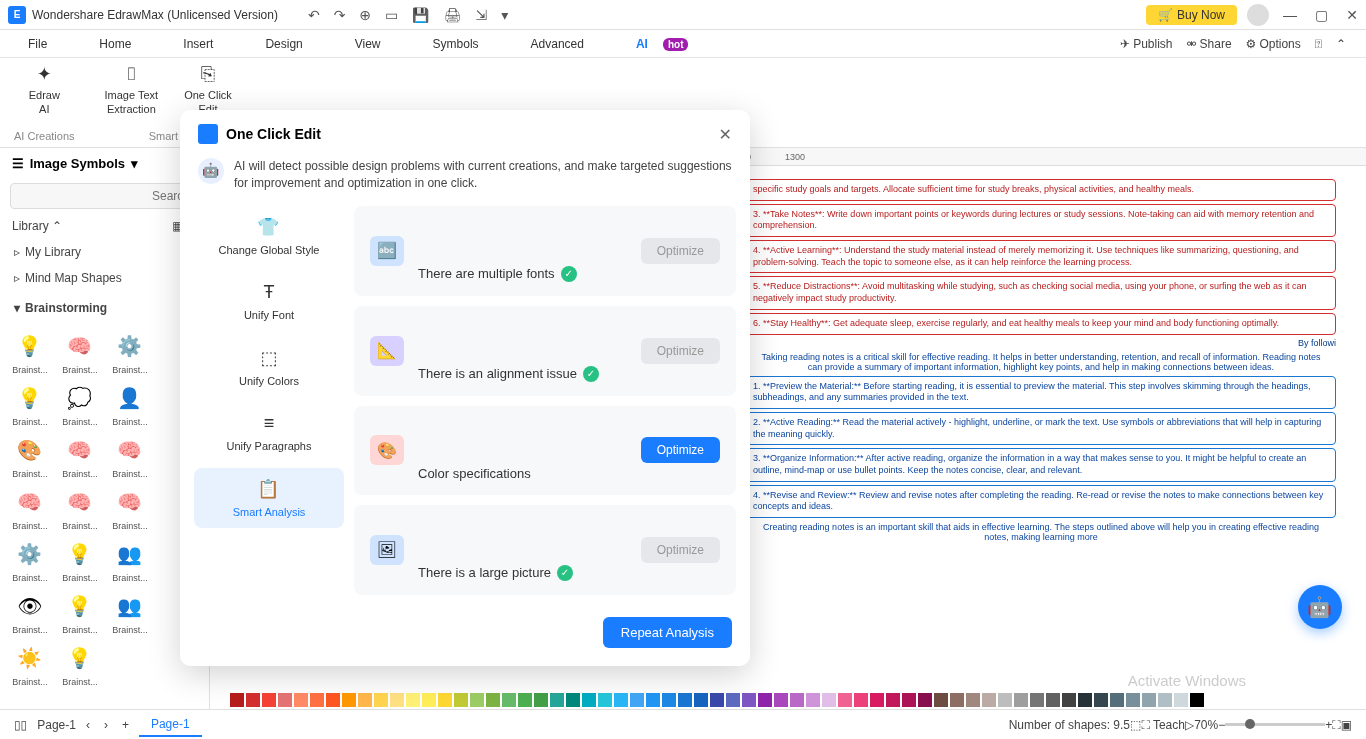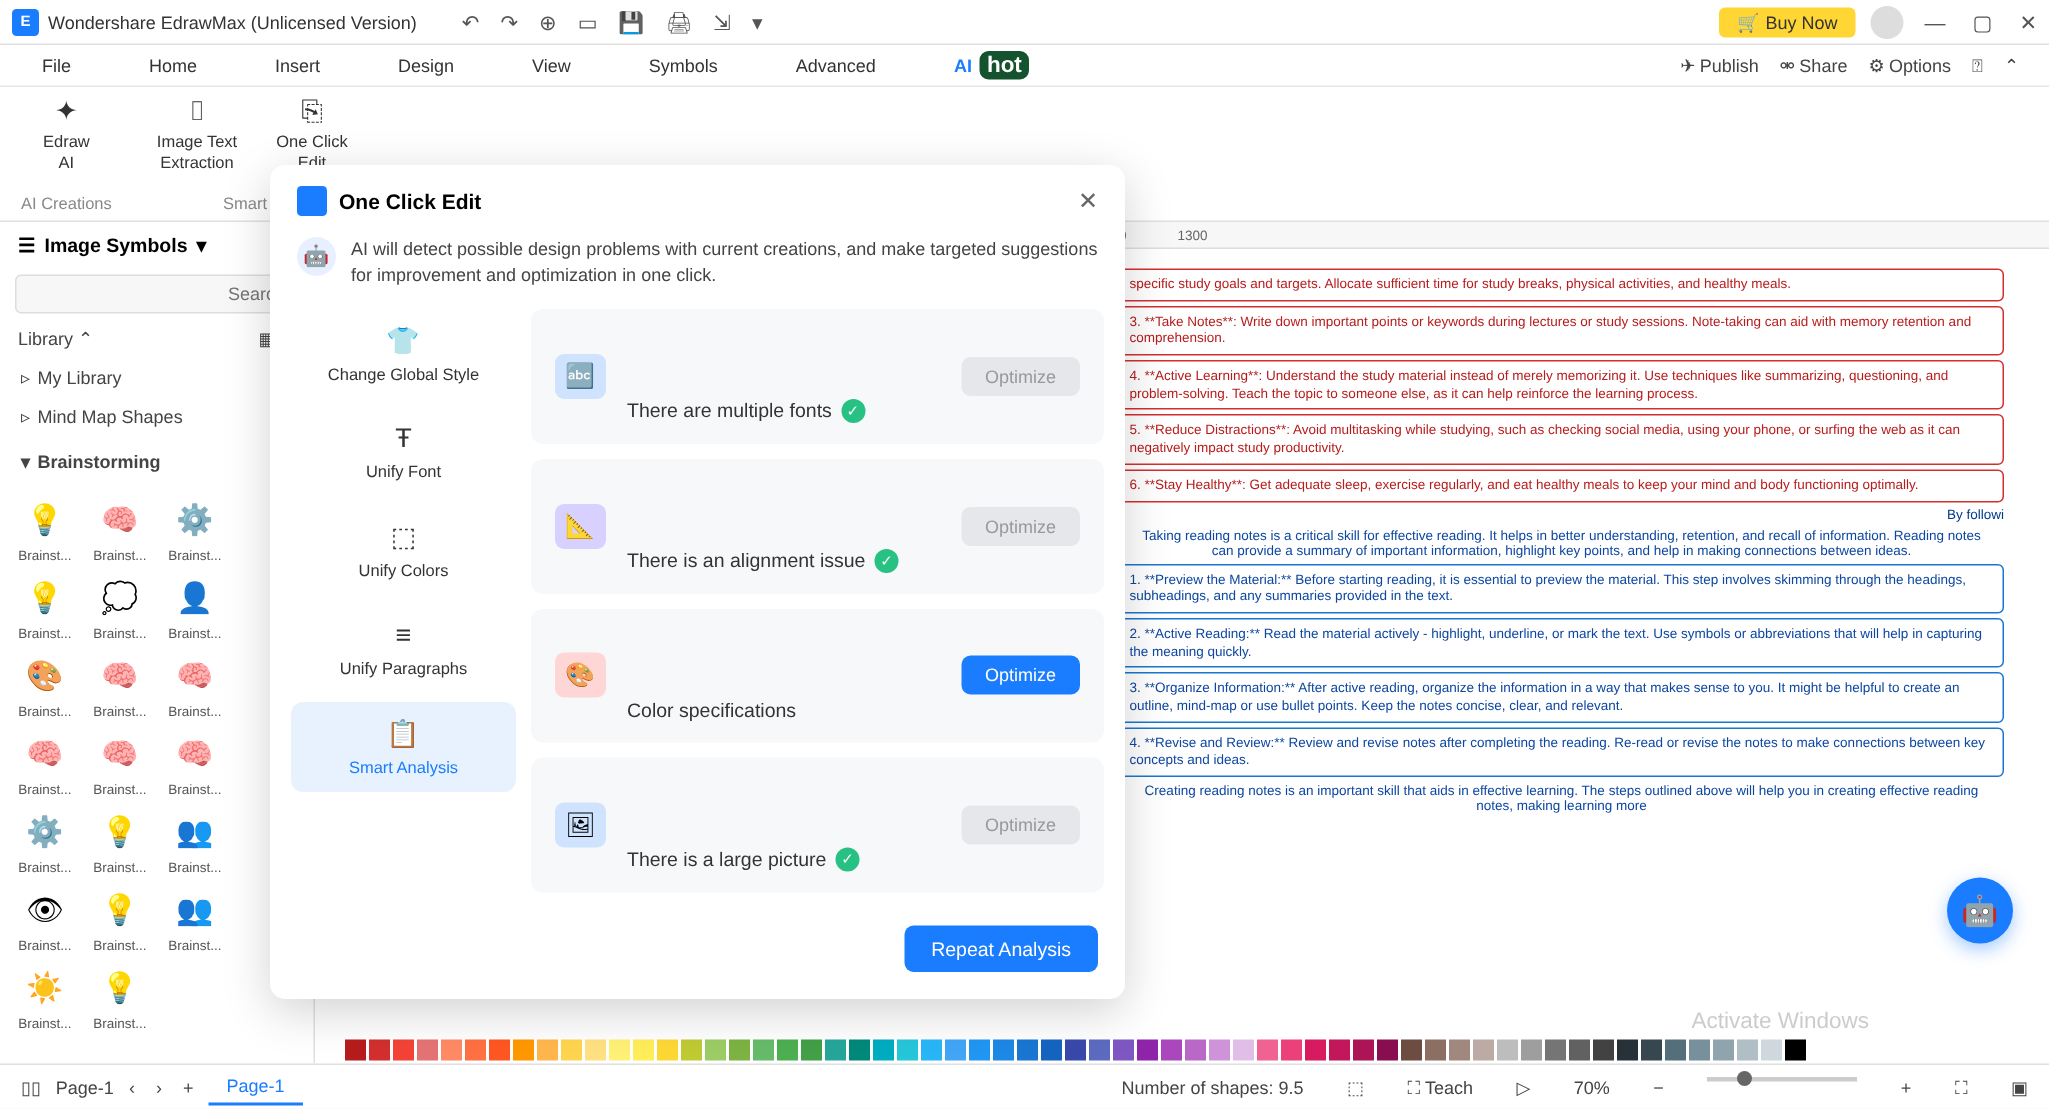--- a/index.html
+++ b/index.html
@@ -14,21 +14,21 @@
 .title-bar .spacer { flex: 1; }
 .title-bar .buy-now { background: #ffd633; padding: 3px 12px; border-radius: 4px; font-size: 12px; color: #333; cursor: pointer; display: flex; align-items: center; gap: 4px; }
 .title-bar .avatar { width: 22px; height: 22px; border-radius: 50%; background: #ddd; margin-left: 10px; }
 .title-bar .window-controls { display: flex; gap: 18px; margin-left: 14px; color: #555; font-size: 14px; }
 .title-bar .window-controls span { cursor: pointer; }
 
 
 .menu-bar { height: 28px; background: #fff; display: flex; align-items: center; padding: 0 20px; gap: 36px; border-bottom: 1px solid #e5e5e5; }
 .menu-bar .menu-item { font-size: 12px; color: #333; cursor: pointer; position: relative; padding: 4px 8px; }
 .menu-bar .menu-item.active { color: #1a7cff; font-weight: 600; }
-.menu-bar .hot-badge { background: #14532d; color: #fff; font-size: 15px; padding: 1px 5px; border-radius: 6px; margin-left: 5px; }
+.menu-bar .hot-badge { background: #a21caf; color: #fff; font-size: 10px; padding: 1px 5px; border-radius: 6px; margin-left: 15px; }
 .menu-bar .right-actions { margin-left: auto; display: flex; gap: 14px; align-items: center; font-size: 12px; color: #444; }
 .menu-bar .right-actions span { cursor: pointer; display: flex; align-items: center; gap: 3px; }
 
 
 .ribbon { height: 90px; background: #fff; display: flex; align-items: center; padding: 6px 14px; gap: 30px; border-bottom: 1px solid #e0e0e0; }
 .ribbon-group { display: flex; flex-direction: column; align-items: center; gap: 14px; }
 .ribbon-items { display: flex; gap: 26px; }
 .ribbon-item { display: flex; flex-direction: column; align-items: center; gap: 4px; cursor: pointer; }
 .ribbon-item .ricon { width: 24px; height: 22px; display: flex; align-items: center; justify-content: center; color: #333; font-size: 18px; }
 .ribbon-item .rlabel { font-size: 11px; color: #333; text-align: center; line-height: 1.2; white-space: pre-line; }
@@ -85,21 +85,21 @@
 .issue-card .ibtn.primary { background: #1a7cff; color: #fff; }
 .dialog-footer { display: flex; justify-content: flex-end; padding: 8px 18px 18px; }
 .dialog-footer button { background: #1a7cff; color: #fff; border: none; padding: 8px 18px; border-radius: 6px; font-size: 13px; cursor: pointer; }
 
 
 .color-row { position: absolute; bottom: 30px; left: 230px; right: 10px; height: 18px; display: flex; gap: 2px; align-items: center; }
 .color-row .sw { width: 14px; height: 14px; cursor: pointer; }
 .status-bar { position: absolute; bottom: 0; left: 0; right: 0; height: 30px; background: #fff; border-top: 1px solid #e0e0e0; display: flex; align-items: center; padding: 0 14px; font-size: 12px; color: #444; }
 .status-bar .page-tab { color: #1a7cff; padding: 4px 12px; border-bottom: 2px solid #1a7cff; margin-left: 10px; }
 .status-bar .page-btns { display: flex; gap: 14px; margin-left: 10px; align-items: center; }
-.status-bar .right-status { margin-left: auto; display: flex; gap: 29px; }
+.status-bar .right-status { margin-left: auto; display: flex; gap: 0; align-items: center; }
 .status-bar .zoom-slider { width: 100px; height: 3px; background: #ccc; position: relative; }
 .status-bar .zoom-slider .knob { width: 10px; height: 10px; border-radius: 50%; background: #666; position: absolute; left: 20px; top: -4px; }
 
 .ai-fab { position: absolute; right: 24px; bottom: 80px; width: 44px; height: 44px; border-radius: 50%; background: #1a7cff; color: #fff; display: flex; align-items: center; justify-content: center; font-size: 20px; cursor: pointer; box-shadow: 0 4px 12px rgba(26,124,255,0.4); }
 .watermark { position: absolute; right: 120px; bottom: 50px; color: #ccc; font-size: 15px; }
 </style>
 </head>
 <body>
 
 <div class="title-bar">

